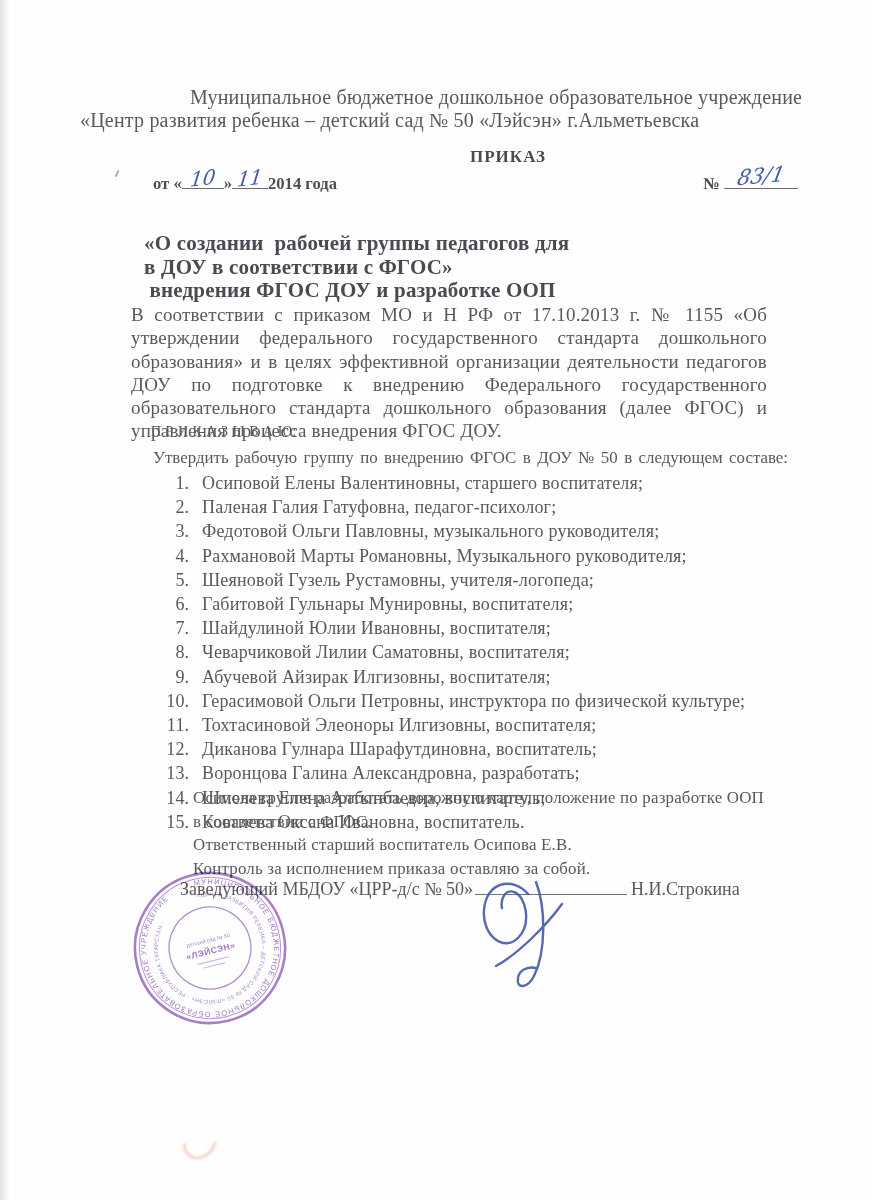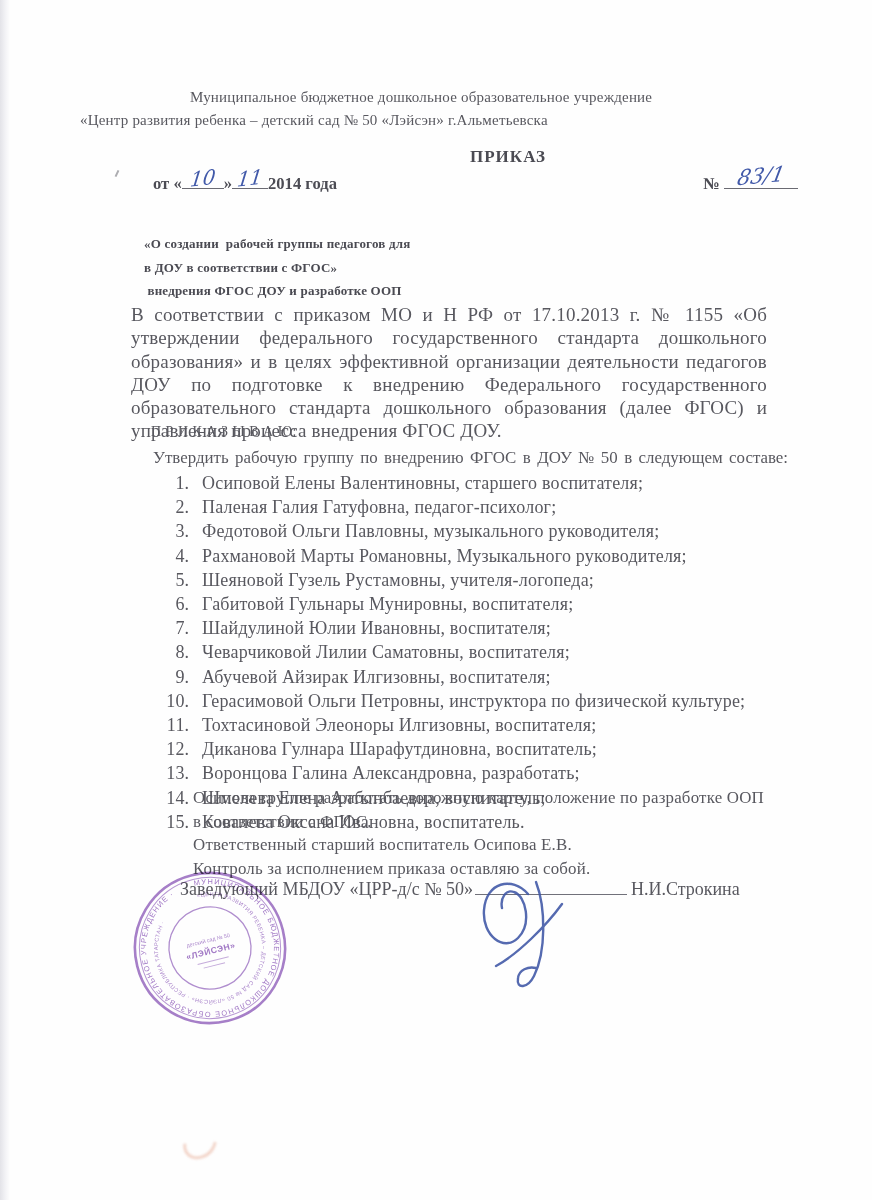--- a/index.html
+++ b/index.html
@@ -6,42 +6,42 @@
   .page {
     position:relative; width:872px; height:1200px; margin:0 auto;
     background:#fefefe; overflow:hidden;
     font-family:"Liberation Serif", serif;
     color:#58585f;
   }
   .edge-shadow {
     position:absolute; left:0; top:0; bottom:0; width:10px;
     background:linear-gradient(90deg,#e3e3e8 0%, #f3f3f6 55%, rgba(255,255,255,0) 100%);
   }
-  .header { position:absolute; top:86px; left:0; width:872px; font-size:15px; line-height:23px; letter-spacing:.2px; }
+  .header { position:absolute; top:86px; left:0; width:872px; font-size:20px; line-height:23px; letter-spacing:.2px; }
   .header-line1 { padding-left:190px; white-space:nowrap; }
   .header-line2 { padding-left:80px; white-space:nowrap; }
   .order-title {
     position:absolute; top:147px; left:72px; width:872px; text-align:center;
     font-weight:bold; font-size:17px; letter-spacing:1px; color:#4a4a52;
   }
   .date-row { position:absolute; top:170px; left:0; width:872px; height:30px; font-weight:bold; font-size:16.6px; color:#4c4c54; }
   .date-left { position:absolute; left:153px; top:0; white-space:nowrap; }
   .num-right { position:absolute; left:703px; top:0; white-space:nowrap; }
   .blank { position:relative; display:inline-block; border-bottom:1px solid #6a6a72; height:18px; vertical-align:baseline; }
   .blank-day { width:42px; }
   .blank-month { width:36px; }
   .blank-num { width:74px; }
   .hw {
     position:absolute; left:50%; bottom:0px;
     transform:translateX(-50%) rotate(-7deg) skewX(-14deg);
     font-family:"DejaVu Serif", serif; font-style:italic; font-weight:normal;
     color:#4159a9; font-size:20px; line-height:1;
   }
   .hw-num { font-size:21px; bottom:1px; transform:translateX(-50%) rotate(-5deg) skewX(-16deg); }
-  .subject { position:absolute; top:232px; left:144px; font-weight:bold; font-size:13px; line-height:23.5px; color:#4a4a52; letter-spacing:.2px; }
+  .subject { position:absolute; top:232px; left:144px; font-weight:bold; font-size:21px; line-height:23.5px; color:#4a4a52; letter-spacing:.2px; }
   .subject div { white-space:pre; }
   .body-par {
     position:absolute; top:303px; left:131px; width:636px;
     font-size:19px; line-height:23.3px; text-align:justify; text-align-last:left;
     letter-spacing:.2px;
   }
   .prikaz-head { position:absolute; top:424px; left:151px; font-size:14px; letter-spacing:.5px; white-space:pre; }
   .prikaz-intro { position:absolute; top:448px; left:153px; width:614px; font-size:16.9px; white-space:nowrap; word-spacing:2.2px; }
   ol.members {
     position:absolute; top:471px; left:156px; margin:0; padding:0 0 0 38px;

